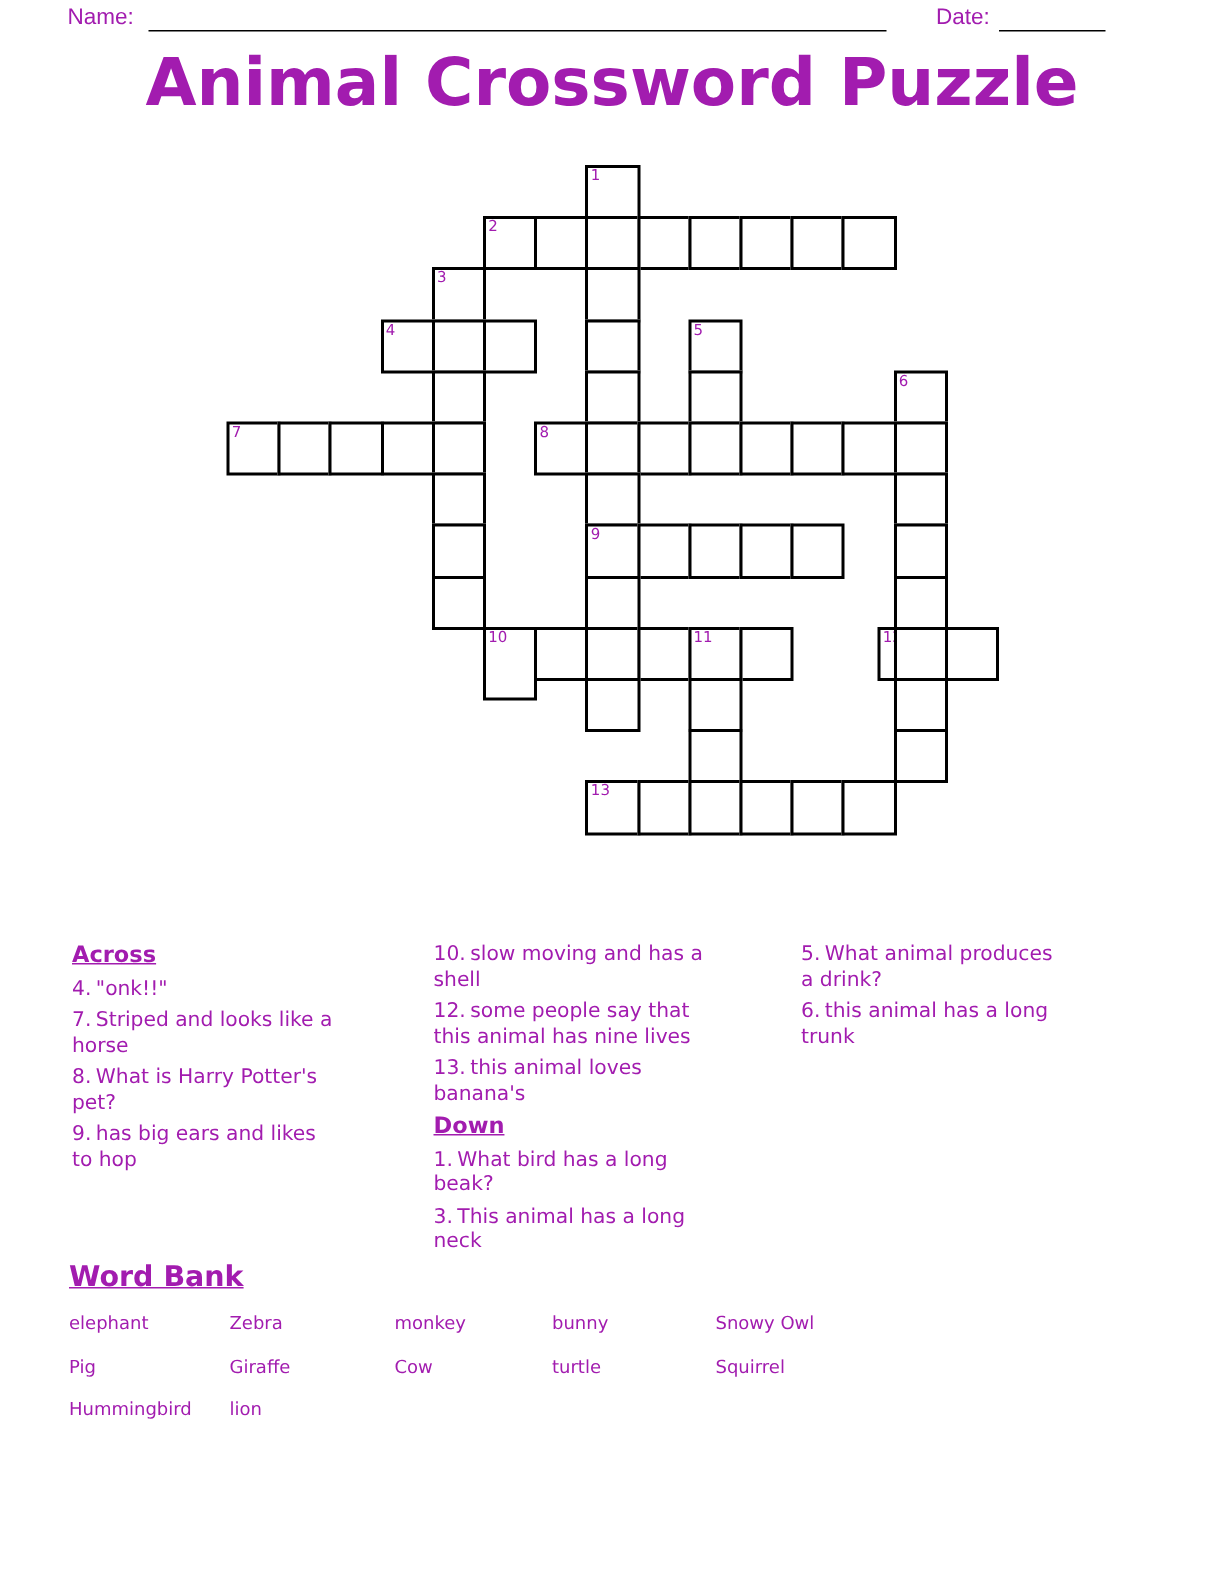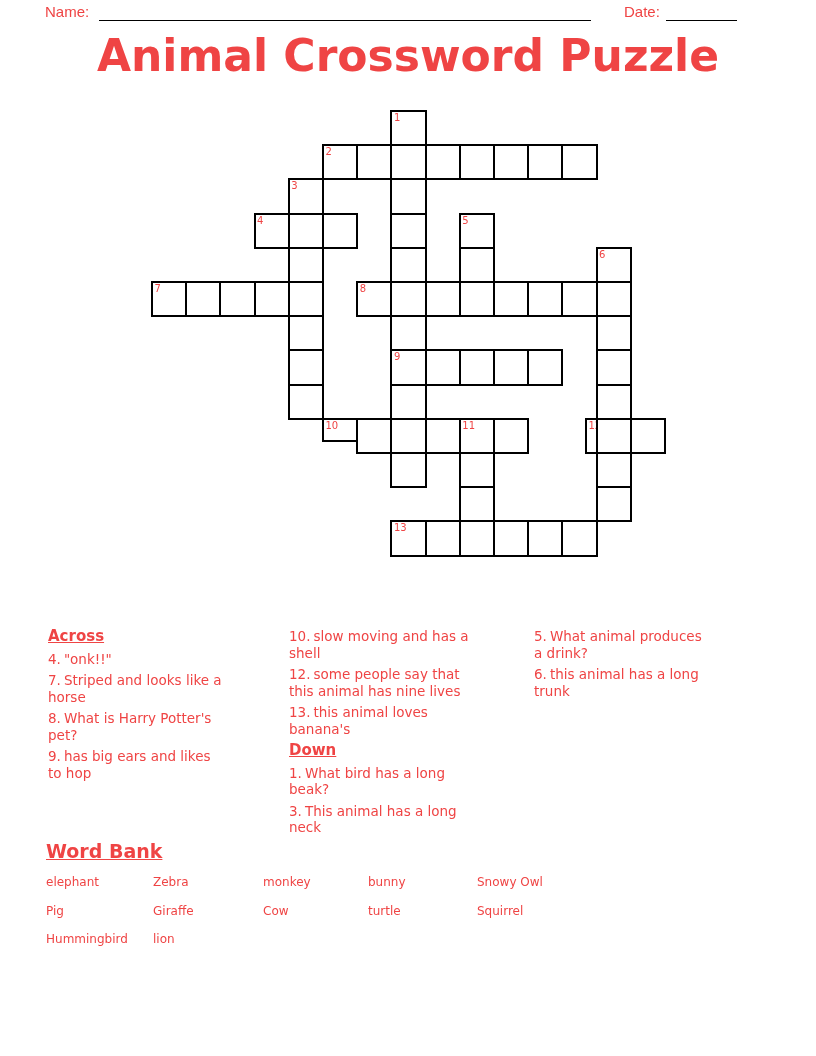--- a/index.html
+++ b/index.html
@@ -1,18 +1,18 @@
 <!DOCTYPE html>
 <html><head>
 <meta charset="utf-8">
 <style>
   html,body { margin:0; padding:0; background:#fff; }
   .page {
     position:relative; width:816px; height:1056px; background:#ffffff;
-    font-family:"DejaVu Sans", sans-serif; color:#ef4444; overflow:hidden;
+    font-family:"DejaVu Sans", sans-serif; color:#a21caf; overflow:hidden;
   }
   
   .hdr-label {
     position:absolute; font-family:"Liberation Sans", sans-serif;
     font-size:15px; top:3px;
   }
   #name-label { left:45px; }
   #date-label { left:624px; }
   .blank-line { position:absolute; top:2px; height:18px; border-bottom:1.5px solid #000; }
   #name-line { left:99px; width:492px; }
@@ -125,21 +125,21 @@
         <span class="cellnum">9</span>
       </div>
       <div class="cell" style="left: 273.6px; top: 239.4px; width: 36.2px; height: 36.2px;"></div>
       <div class="cell" style="left: 307.8px; top: 239.4px; width: 36.2px; height: 36.2px;"></div>
       <div class="cell" style="left: 342px; top: 239.4px; width: 36.2px; height: 36.2px;"></div>
       <div class="cell" style="left: 376.2px; top: 239.4px; width: 36.2px; height: 36.2px;"></div>
       <div class="cell" style="left: 444.6px; top: 239.4px; width: 36.2px; height: 36.2px;"></div>
       <div class="cell" style="left: 136.8px; top: 273.6px; width: 36.2px; height: 36.2px;"></div>
       <div class="cell" style="left: 239.4px; top: 273.6px; width: 36.2px; height: 36.2px;"></div>
       <div class="cell" style="left: 444.6px; top: 273.6px; width: 36.2px; height: 36.2px;"></div>
-      <div class="cell" style="left: 171px; top: 307.8px; width: 36.2px; height: 24px; text-decoration: underline;">
+      <div class="cell" style="left: 171px; top: 307.8px; width: 36.2px; height: 49px; text-decoration: underline;">
         <span class="cellnum">10</span>
       </div>
       <div class="cell" style="left: 205.2px; top: 307.8px; width: 36.2px; height: 36.2px;"></div>
       <div class="cell" style="left: 239.4px; top: 307.8px; width: 36.2px; height: 36.2px;"></div>
       <div class="cell" style="left: 273.6px; top: 307.8px; width: 36.2px; height: 36.2px;"></div>
       <div class="cell" style="left: 307.8px; top: 307.8px; width: 36.2px; height: 36.2px;">
         <span class="cellnum">11</span>
       </div>
       <div class="cell" style="left: 342px; top: 307.8px; width: 36.2px; height: 36.2px;"></div>
       <div class="cell" style="left: 434px; top: 307.8px; width: 46px; height: 36.2px;">

